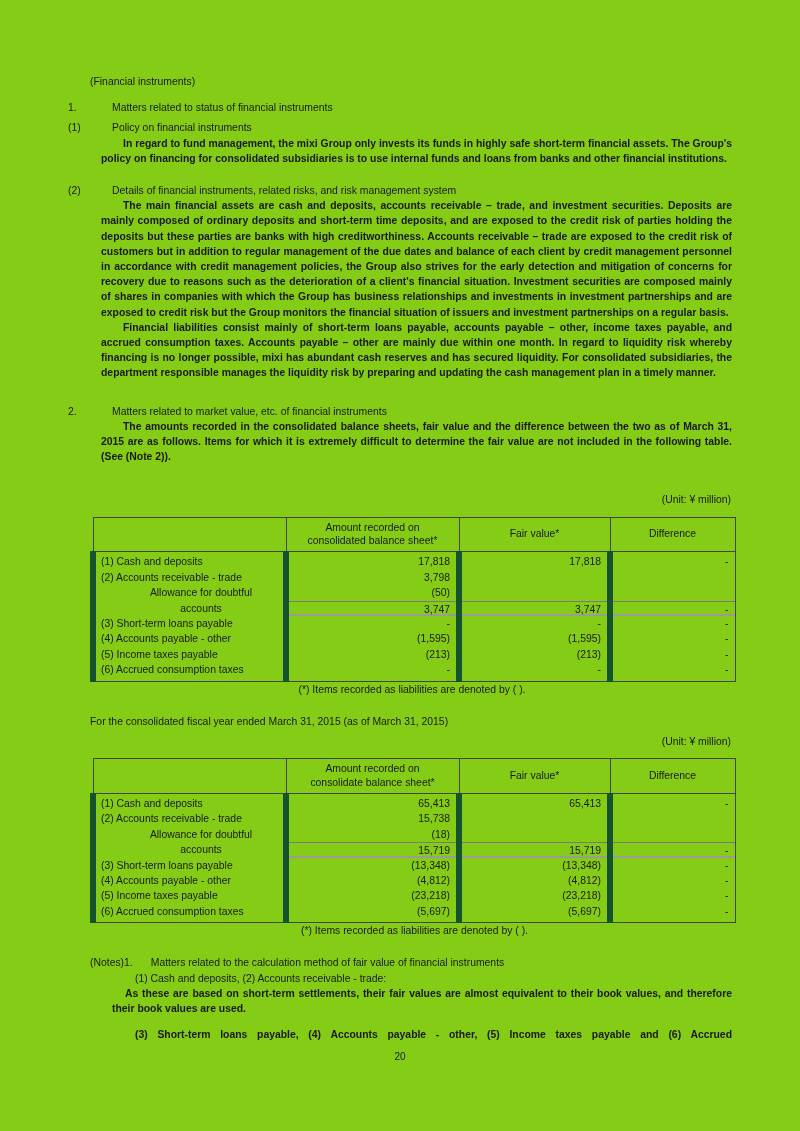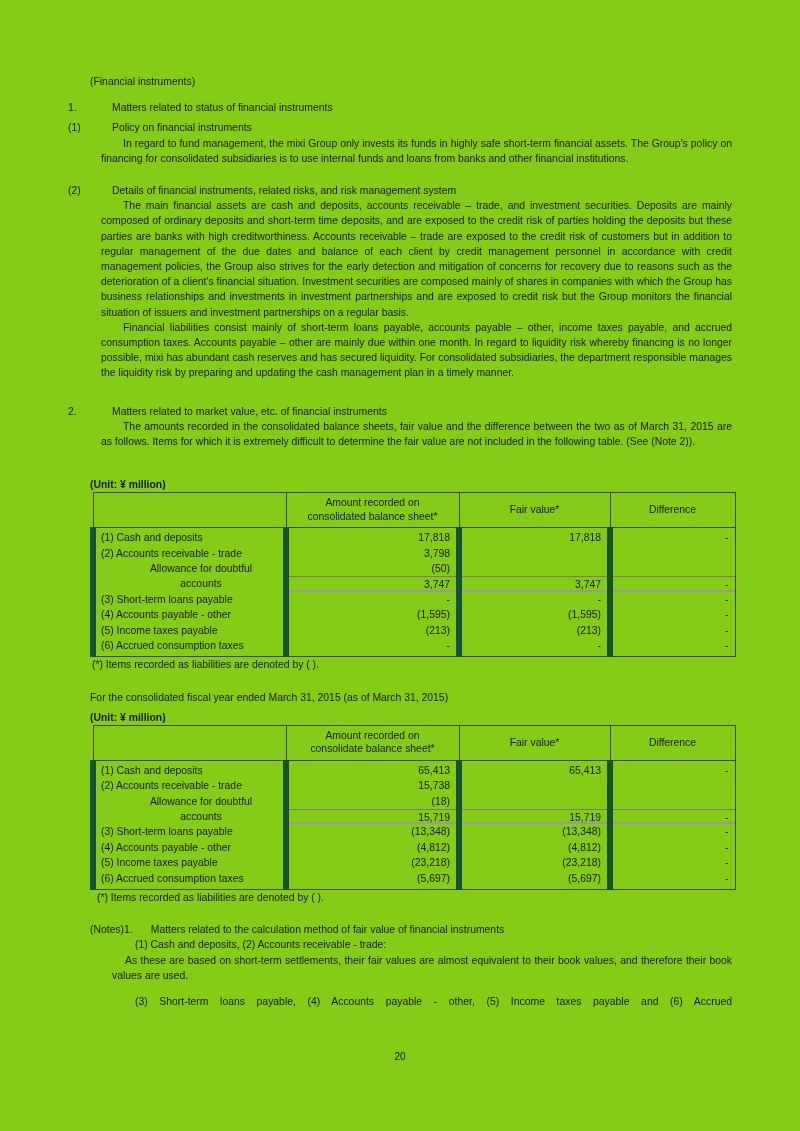--- a/index.html
+++ b/index.html
@@ -31,50 +31,51 @@
     margin: 0;
   }
   .gap-sm { height: 5px; }
   .gap-md { height: 11px; }
   .gap-lg { height: 17px; }
   .gap-xl { height: 23px; }
 
   .justified {
     text-align: justify;
     text-align-last: left;
+    font-weight: bold;
   }
   .indent-first { text-indent: 22px; }
   .hang {
     padding-left: 22px;
     text-indent: -22px;
   }
   .num-lbl {
     display: inline-block;
     width: 22px;
   }
   .body-indent { padding-left: 11px; }
 
   
   .tbl-caption {
     font-size: 10.4px;
     line-height: 15.2px;
   }
   .unit-line {
     font-size: 10.4px;
     line-height: 15.2px;
-    text-align: left;
+    text-align: right;
     padding-right: 1px;
-    font-weight: bold;
   }
   .fin-table {
     border-collapse: collapse;
     width: 642px;
     table-layout: fixed;
     font-size: 10.4px;
     border: 1px solid #444;
+    margin-top: 9px;
   }
   .fin-table col.c-item   { width: 193px; }
   .fin-table col.c-amount { width: 173px; }
   .fin-table col.c-fair   { width: 151px; }
   .fin-table col.c-diff   { width: 125px; }
 
   .fin-table th {
     font-weight: normal;
     text-align: center;
     border: 1px solid #444;
@@ -110,20 +111,21 @@
   .valcell .row.rule-top {
     border-top: 1px solid #7a7a7a;
   }
   .valcell .row.rule-bot {
     border-bottom: 2px solid #9a9a9a;
   }
   .tbl-footnote {
     font-size: 10.4px;
     line-height: 15.2px;
     padding-left: 2px;
+    text-align: center;
   }
   .tbl-footnote.ind { padding-left: 7px; }
 
   .pagenum {
     position: absolute;
     left: 0;
     top: 1051px;
     width: 800px;
     text-align: center;
     font-size: 10px;

